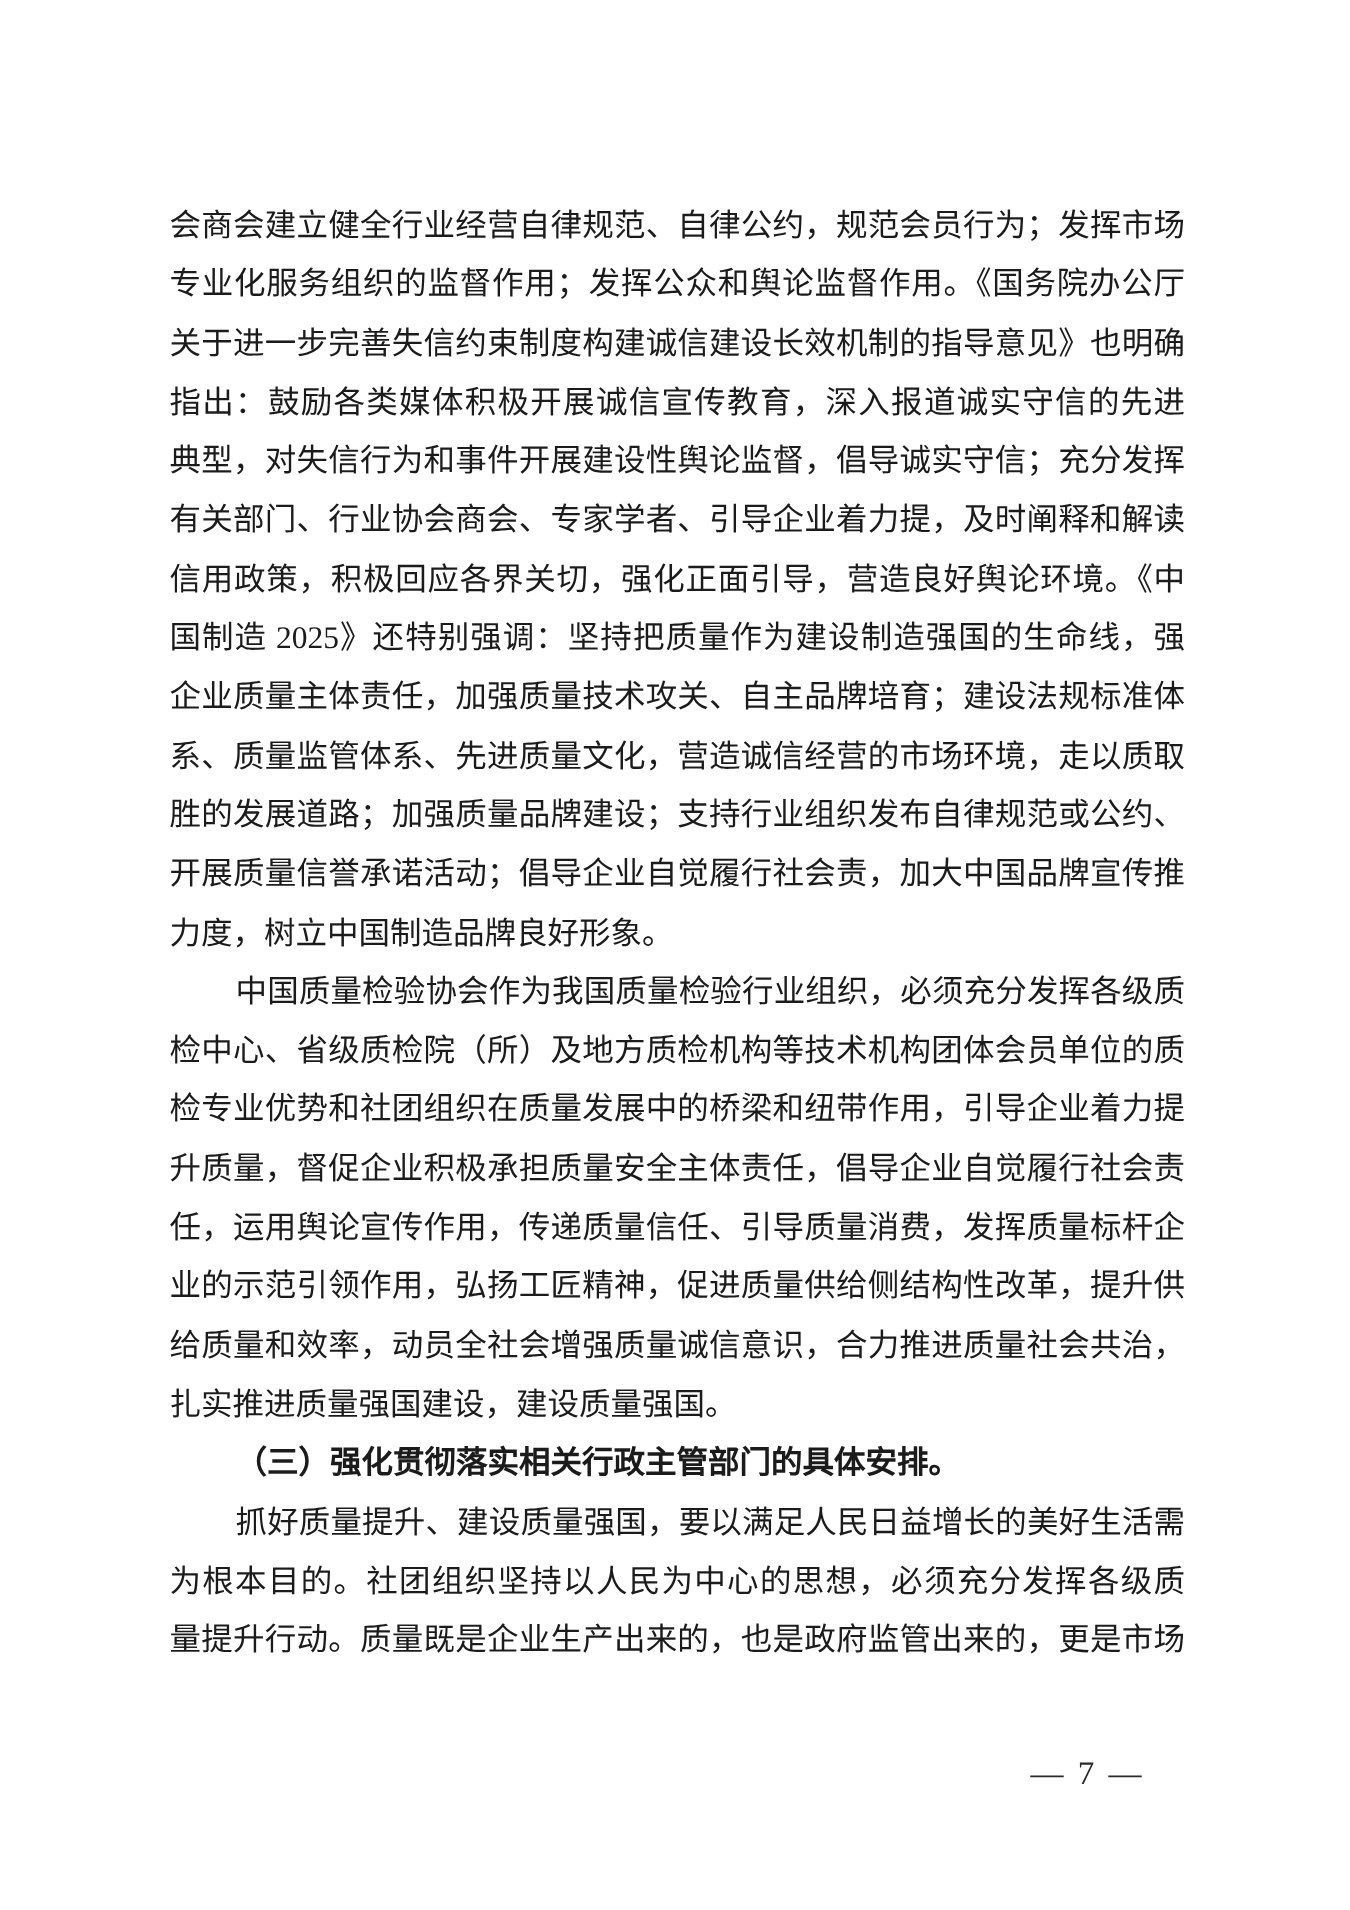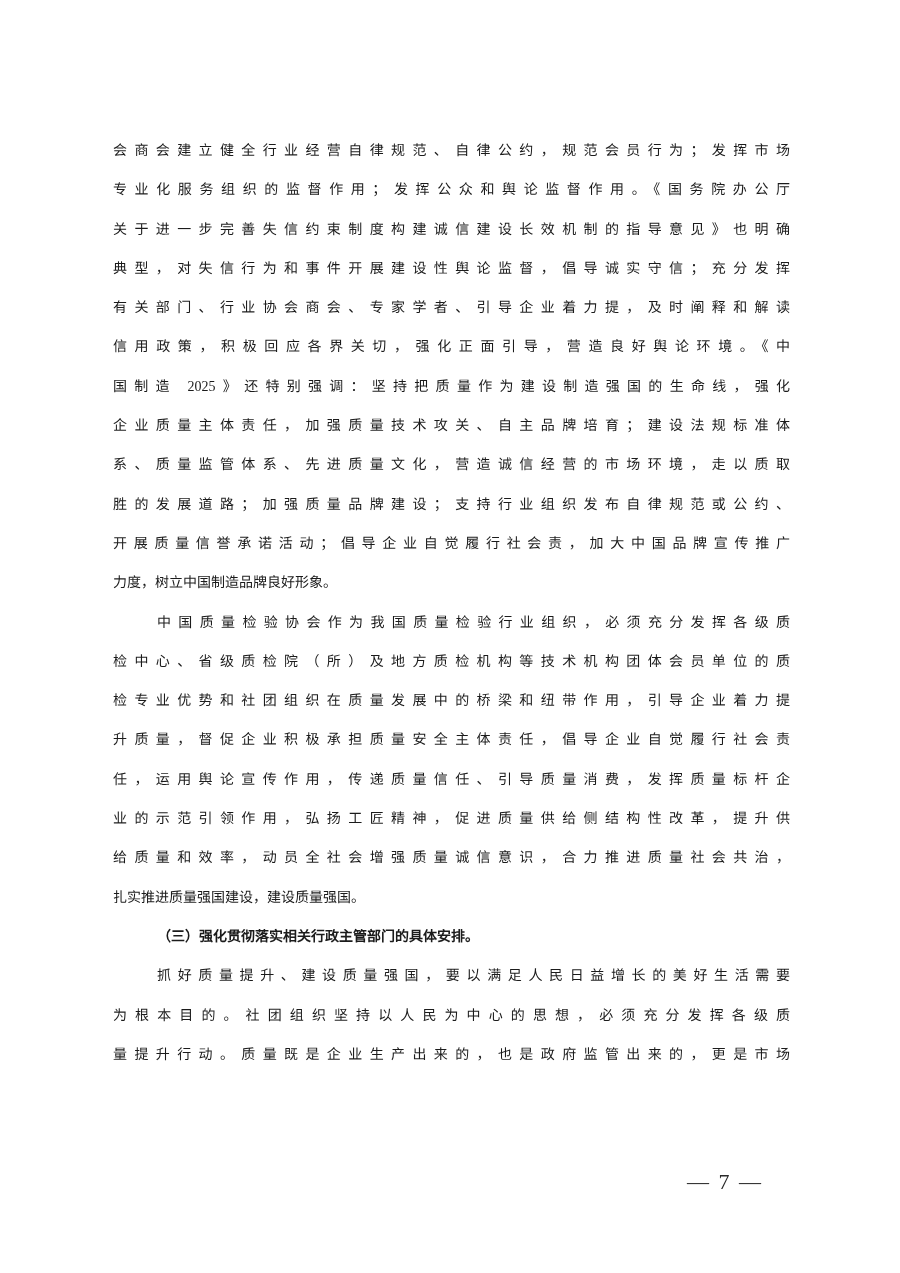--- a/index.html
+++ b/index.html
@@ -16,21 +16,21 @@
     font-family: "Liberation Serif", "DejaVu Serif", serif;
     overflow: hidden;
   }
   .body-text {
     position: absolute;
     left: 113px;
     top: 131px;
     width: 677px;
   }
   .line {
-    font-size: 14px;
+    font-size: 21px;
     line-height: 39.3px;
     height: 39.3px;
     letter-spacing: 0;
     text-align: justify;
     text-align-last: justify;
     overflow: hidden;
   }
   .line.end {
     text-align: left;
     text-align-last: left;
@@ -52,20 +52,21 @@
   }
 </style>
 </head>
 <body>
 
 <main class="page">
   <section class="body-text" id="body-lines">
       <div class="line">会商会建立健全行业经营自律规范、自律公约，规范会员行为；发挥市场</div>
       <div class="line">专业化服务组织的监督作用；发挥公众和舆论监督作用。《国务院办公厅</div>
       <div class="line">关于进一步完善失信约束制度构建诚信建设长效机制的指导意见》也明确</div>
+      <div class="line">指出：鼓励各类媒体积极开展诚信宣传教育，深入报道诚实守信的先进</div>
       <div class="line">典型，对失信行为和事件开展建设性舆论监督，倡导诚实守信；充分发挥</div>
       <div class="line">有关部门、行业协会商会、专家学者、引导企业着力提，及时阐释和解读</div>
       <div class="line">信用政策，积极回应各界关切，强化正面引导，营造良好舆论环境。《中</div>
       <div class="line">国制造 2025》还特别强调：坚持把质量作为建设制造强国的生命线，强化</div>
       <div class="line">企业质量主体责任，加强质量技术攻关、自主品牌培育；建设法规标准体</div>
       <div class="line">系、质量监管体系、先进质量文化，营造诚信经营的市场环境，走以质取</div>
       <div class="line">胜的发展道路；加强质量品牌建设；支持行业组织发布自律规范或公约、</div>
       <div class="line">开展质量信誉承诺活动；倡导企业自觉履行社会责，加大中国品牌宣传推广</div>
       <div class="line end">力度，树立中国制造品牌良好形象。</div>
       <div class="line indent">中国质量检验协会作为我国质量检验行业组织，必须充分发挥各级质</div>

